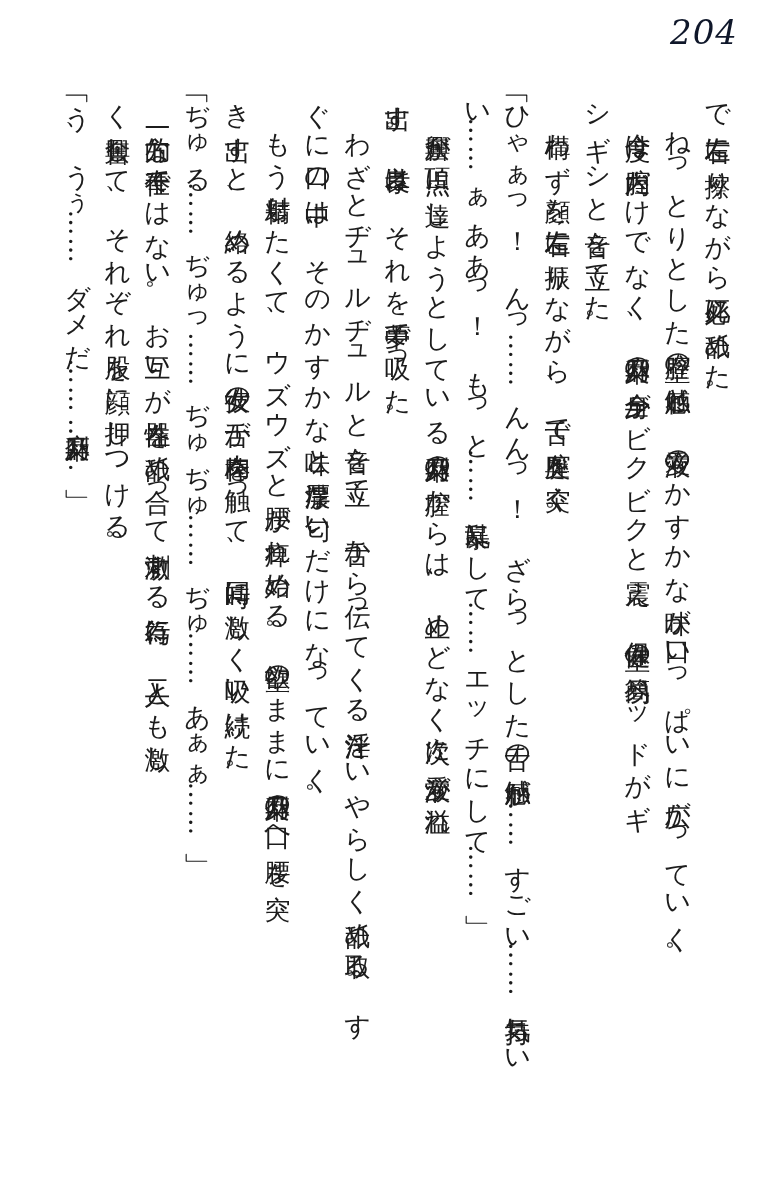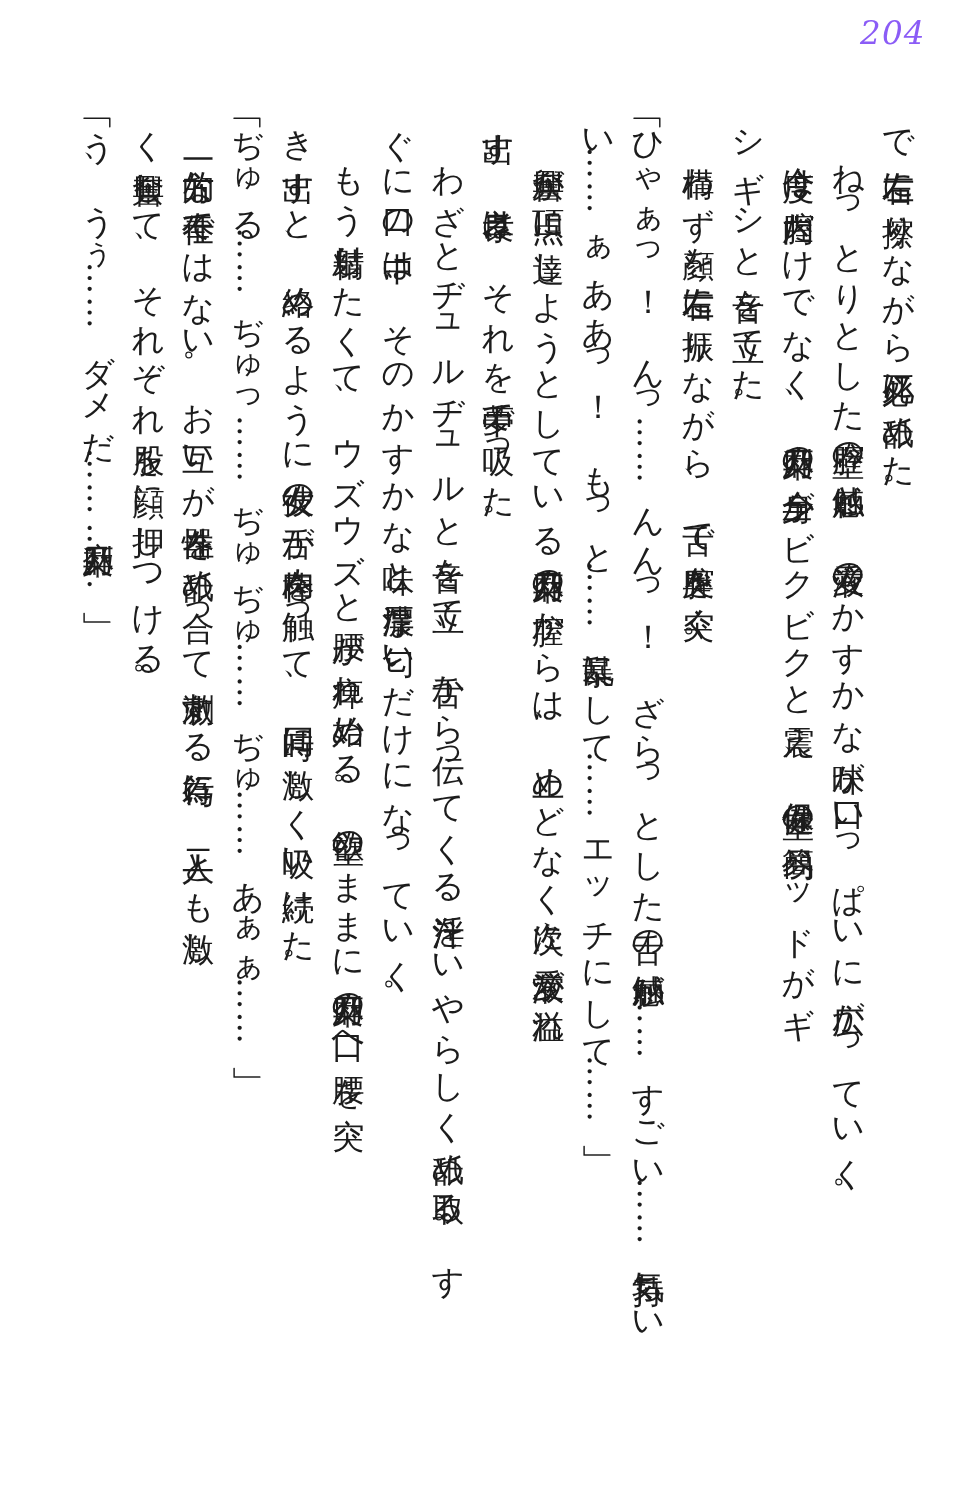--- a/index.html
+++ b/index.html
@@ -15,25 +15,25 @@
     font-family: "DejaVu Serif", "Liberation Serif", serif;
   }
   .page {
     position: absolute;
     inset: 0;
     background: #ffffff;
   }
   .page-number {
     position: absolute;
     top: 12px;
-    left: 688px;
-    font-size: 26px;
+    left: 670px;
+    font-size: 34px;
     font-style: italic;
     letter-spacing: 1px;
-    color: #8b5cf6;
+    color: #0f172a;
   }
   .text-block {
     position: absolute;
     top: 86px;
     right: 34px;
     width: 680px;
     height: 1058px;
     writing-mode: vertical-rl;
     text-orientation: mixed;
     font-size: 26px;

